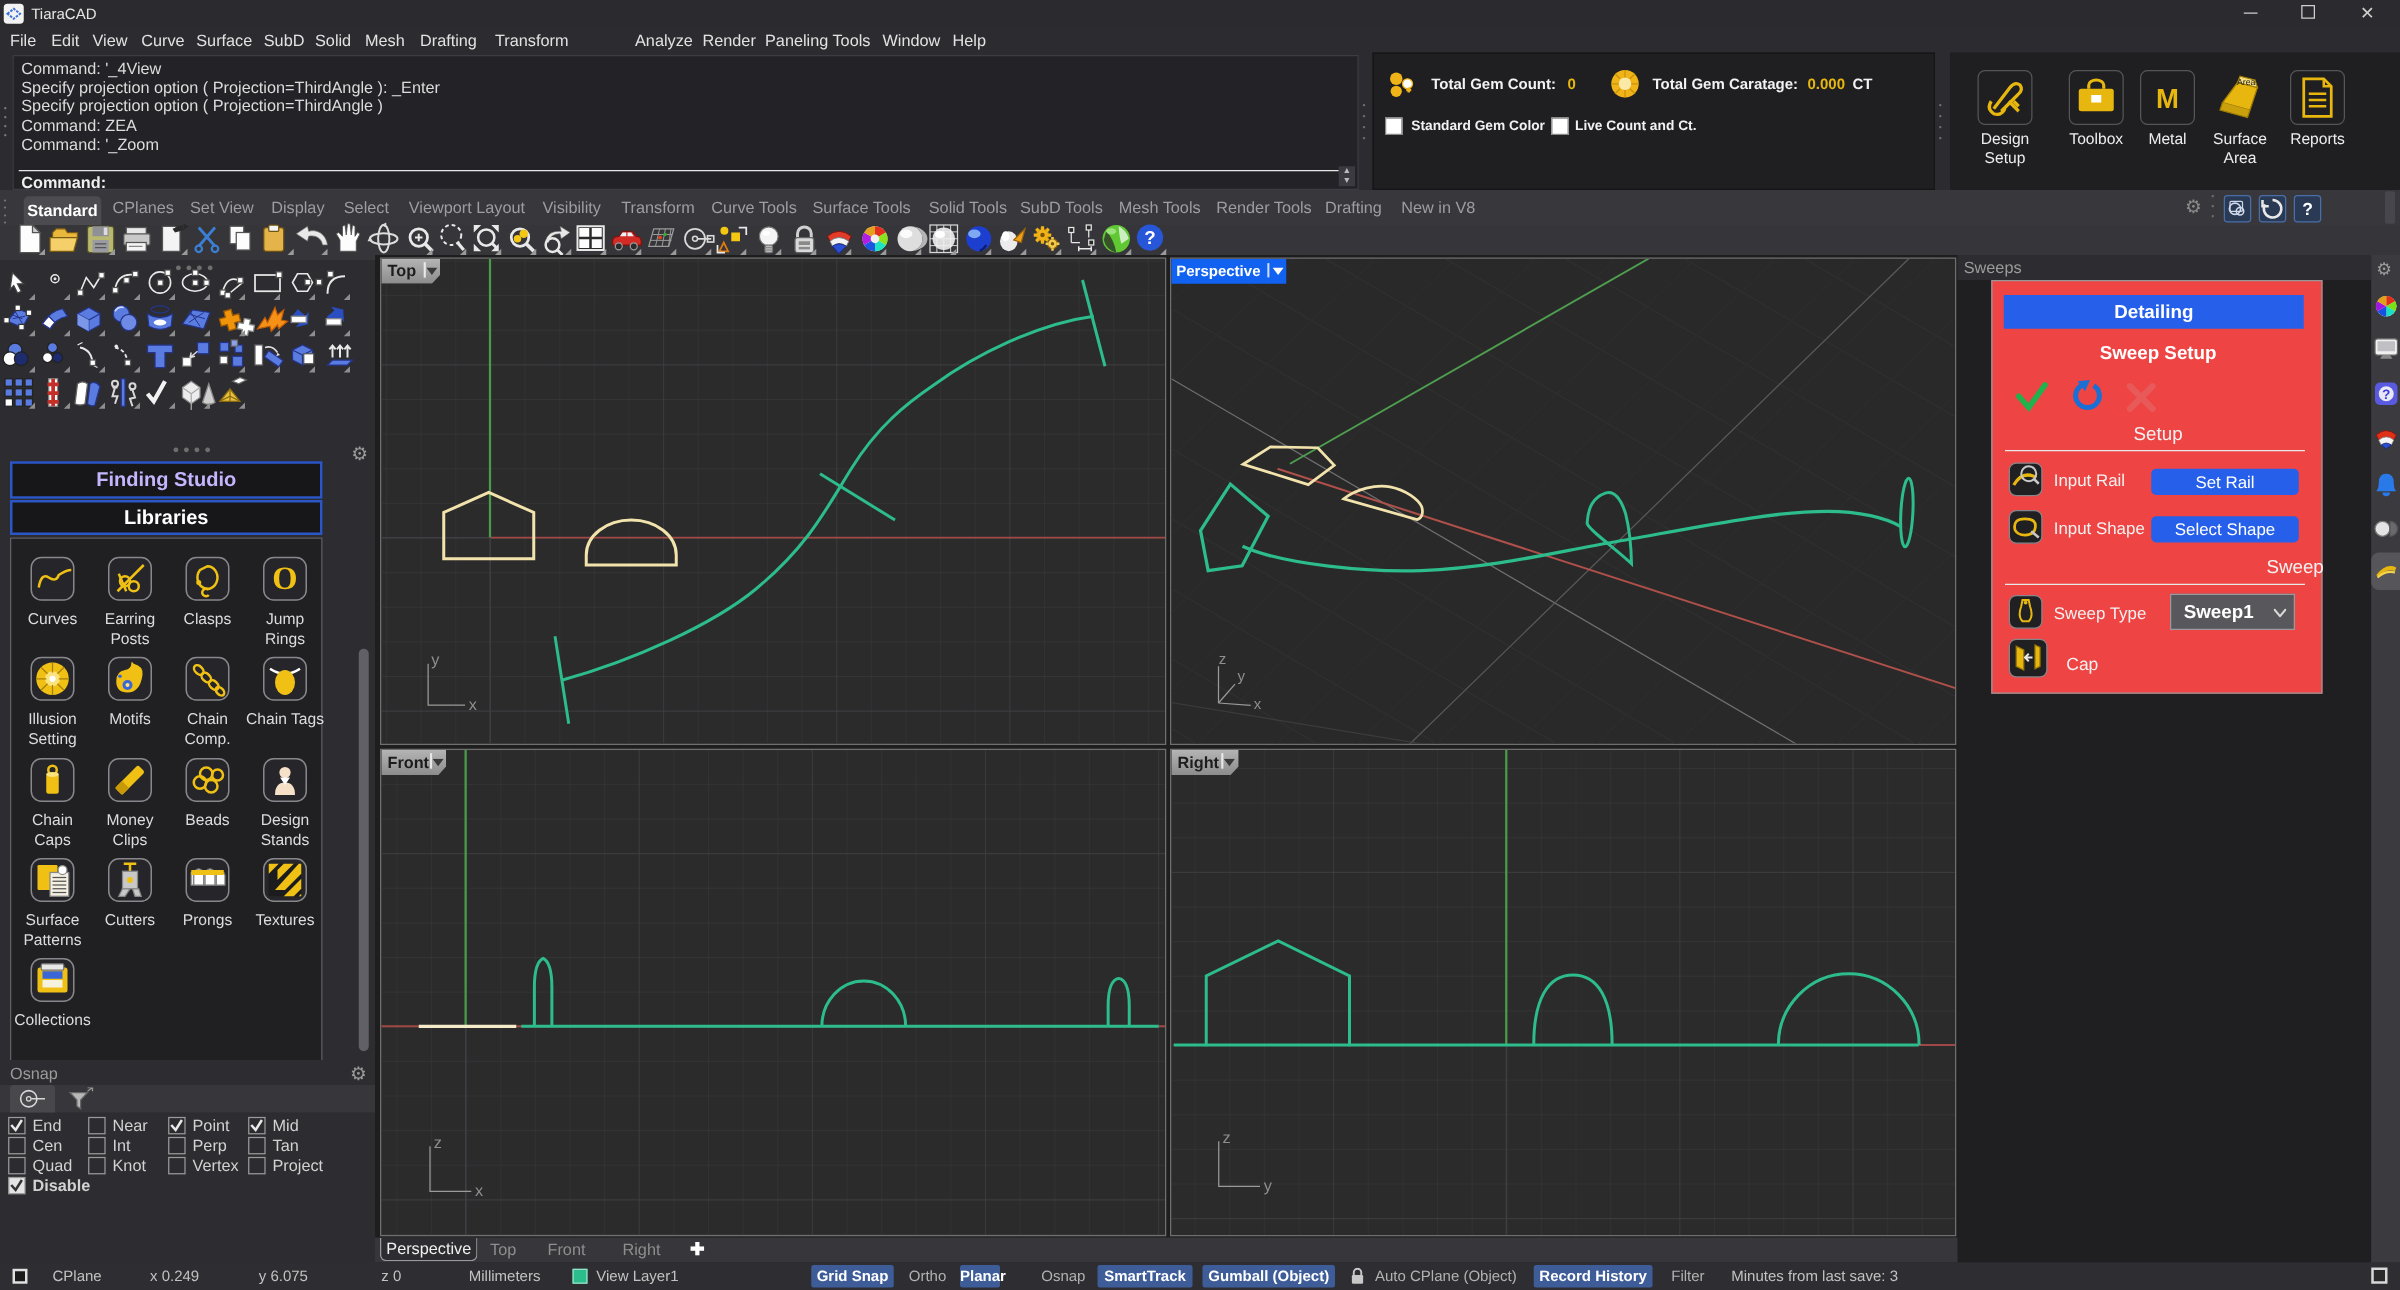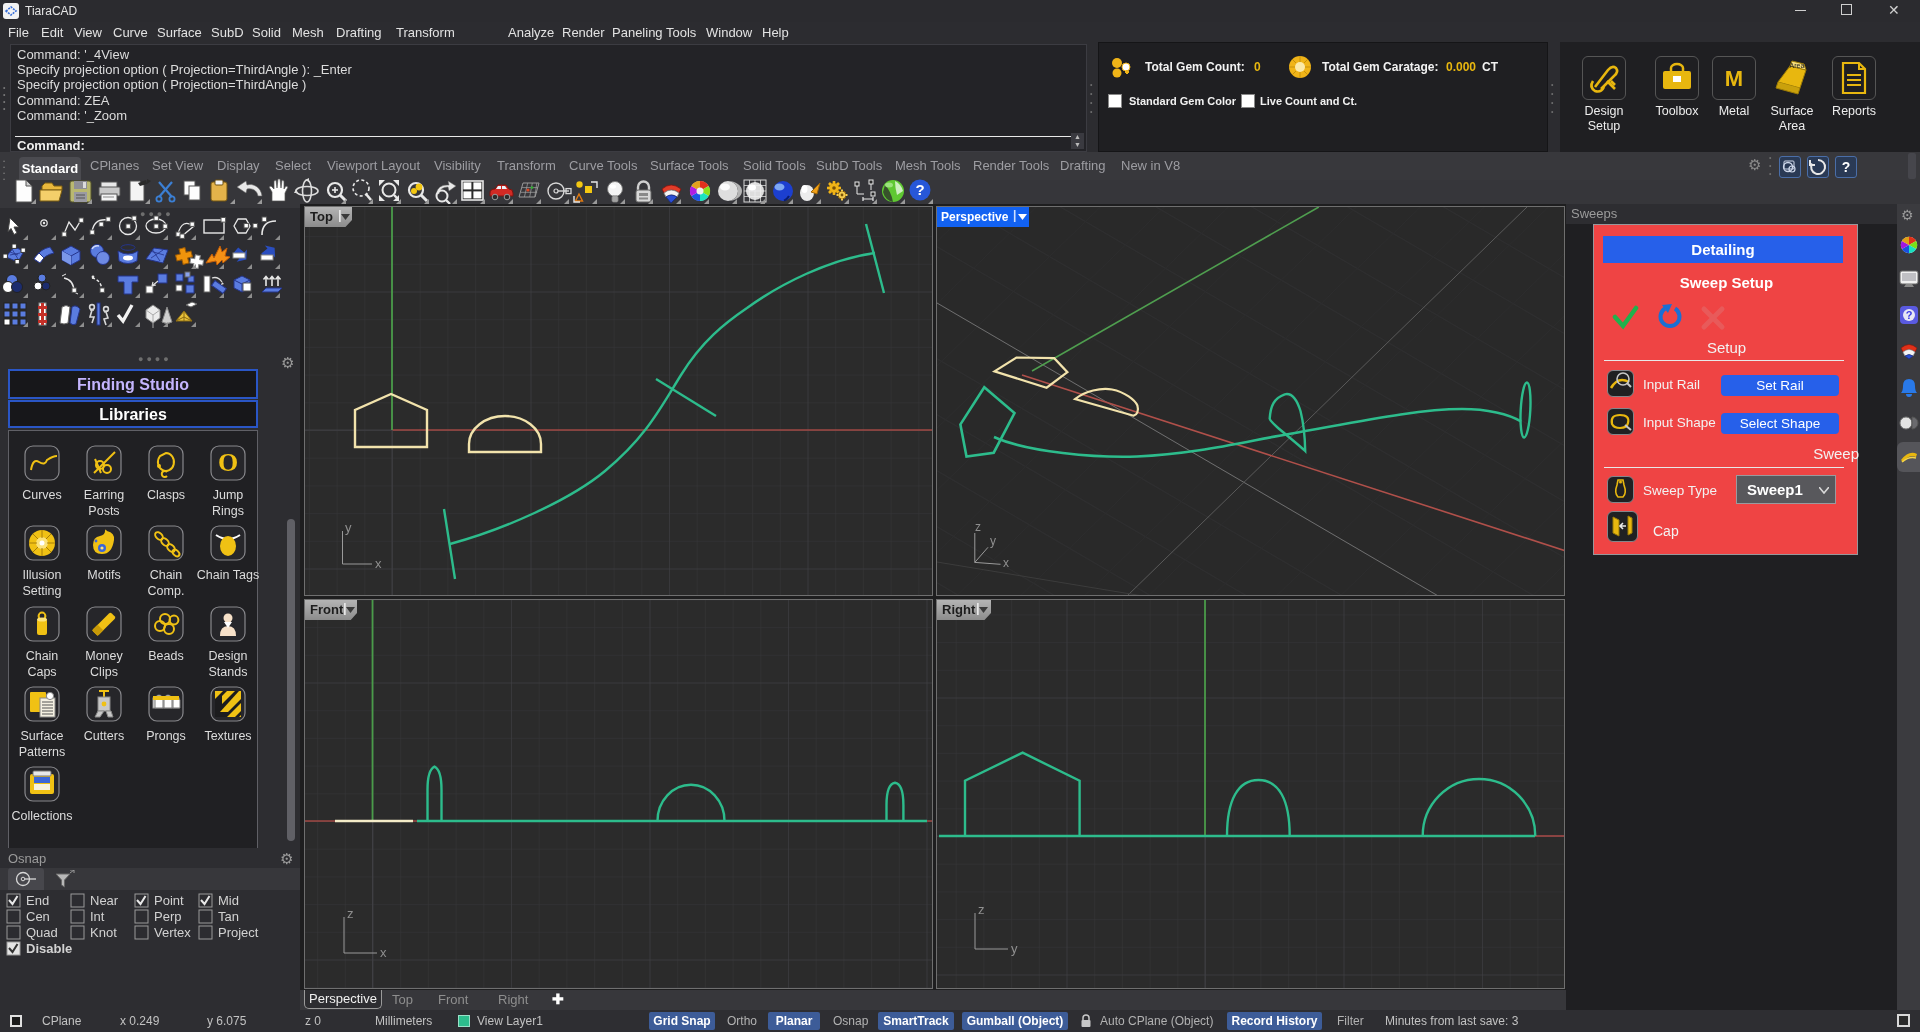--- a/index.html
+++ b/index.html
@@ -1159,21 +1159,21 @@
   <div class="abs" style="left:10px;top:5px;width:12px;height:12px;border:2px solid #e0e0e0;background:#1a1a1a;"></div>
   <span class="abs" style="left:42px;top:4px;">CPlane</span>
   <span class="abs" style="left:120px;top:4px;">x 0.249</span>
   <span class="abs" style="left:207px;top:4px;">y 6.075</span>
   <span class="abs" style="left:305px;top:4px;">z 0</span>
   <span class="abs" style="left:375px;top:4px;">Millimeters</span>
   <div class="abs" style="left:458px;top:5px;width:12px;height:12px;background:#2dbc8c;border:1px solid #9ae0c8;"></div>
   <span class="abs" style="left:477px;top:4px;">View Layer1</span>
   <div class="abs" style="left:649px;top:2px;width:66px;height:18px;background:#3d5c98;border-radius:2px;color:#fff;font-weight:bold;text-align:center;line-height:18px;">Grid Snap</div>
   <span class="abs" style="left:727px;top:4px;color:#b2b2b2;">Ortho</span>
-  <div class="abs" style="left:768px;top:2px;width:52px;height:18px;background:#3d5c98;border-radius:2px;color:#fff;font-weight:bold;text-align:center;line-height:18px;">Planar</div>
+  <div class="abs" style="left:768px;top:2px;width:32px;height:18px;background:#3d5c98;border-radius:2px;color:#fff;font-weight:bold;text-align:center;line-height:18px;">Planar</div>
   <span class="abs" style="left:833px;top:4px;color:#b2b2b2;">Osnap</span>
   <div class="abs" style="left:878px;top:2px;width:76px;height:18px;background:#3d5c98;border-radius:2px;color:#fff;font-weight:bold;text-align:center;line-height:18px;">SmartTrack</div>
   <div class="abs" style="left:962px;top:2px;width:106px;height:18px;background:#3d5c98;border-radius:2px;color:#fff;font-weight:bold;text-align:center;line-height:18px;">Gumball (Object)</div>
   <svg class="abs" style="left:1080px;top:4px;" width="12" height="14" viewBox="0 0 12 14">
         <path d="M3 6 v-2 a3 3 0 0 1 6 0 v2" fill="none" stroke="#c8c8c8" stroke-width="1.5"></path>
         <rect x="1.5" y="6" width="9" height="7" rx="1" fill="#c8c8c8"></rect>
       </svg>
   <span class="abs" style="left:1100px;top:4px;color:#b2b2b2;">Auto CPlane (Object)</span>
   <div class="abs" style="left:1227px;top:2px;width:95px;height:18px;background:#3d5c98;border-radius:2px;color:#fff;font-weight:bold;text-align:center;line-height:18px;">Record History</div>
   <span class="abs" style="left:1337px;top:4px;color:#b2b2b2;">Filter</span>

